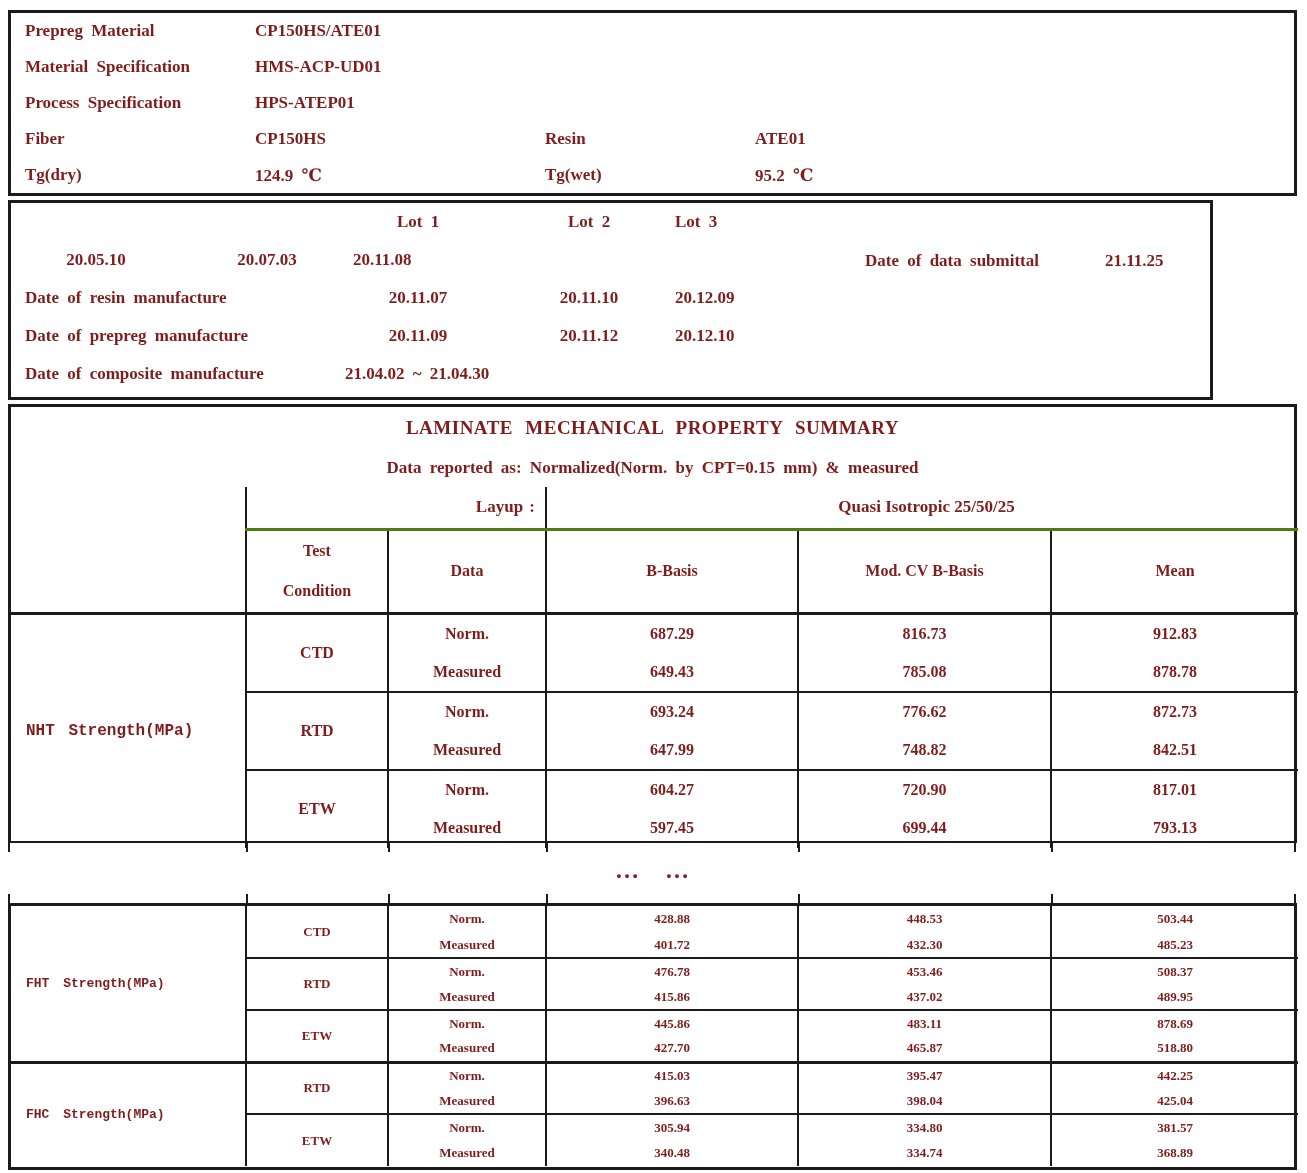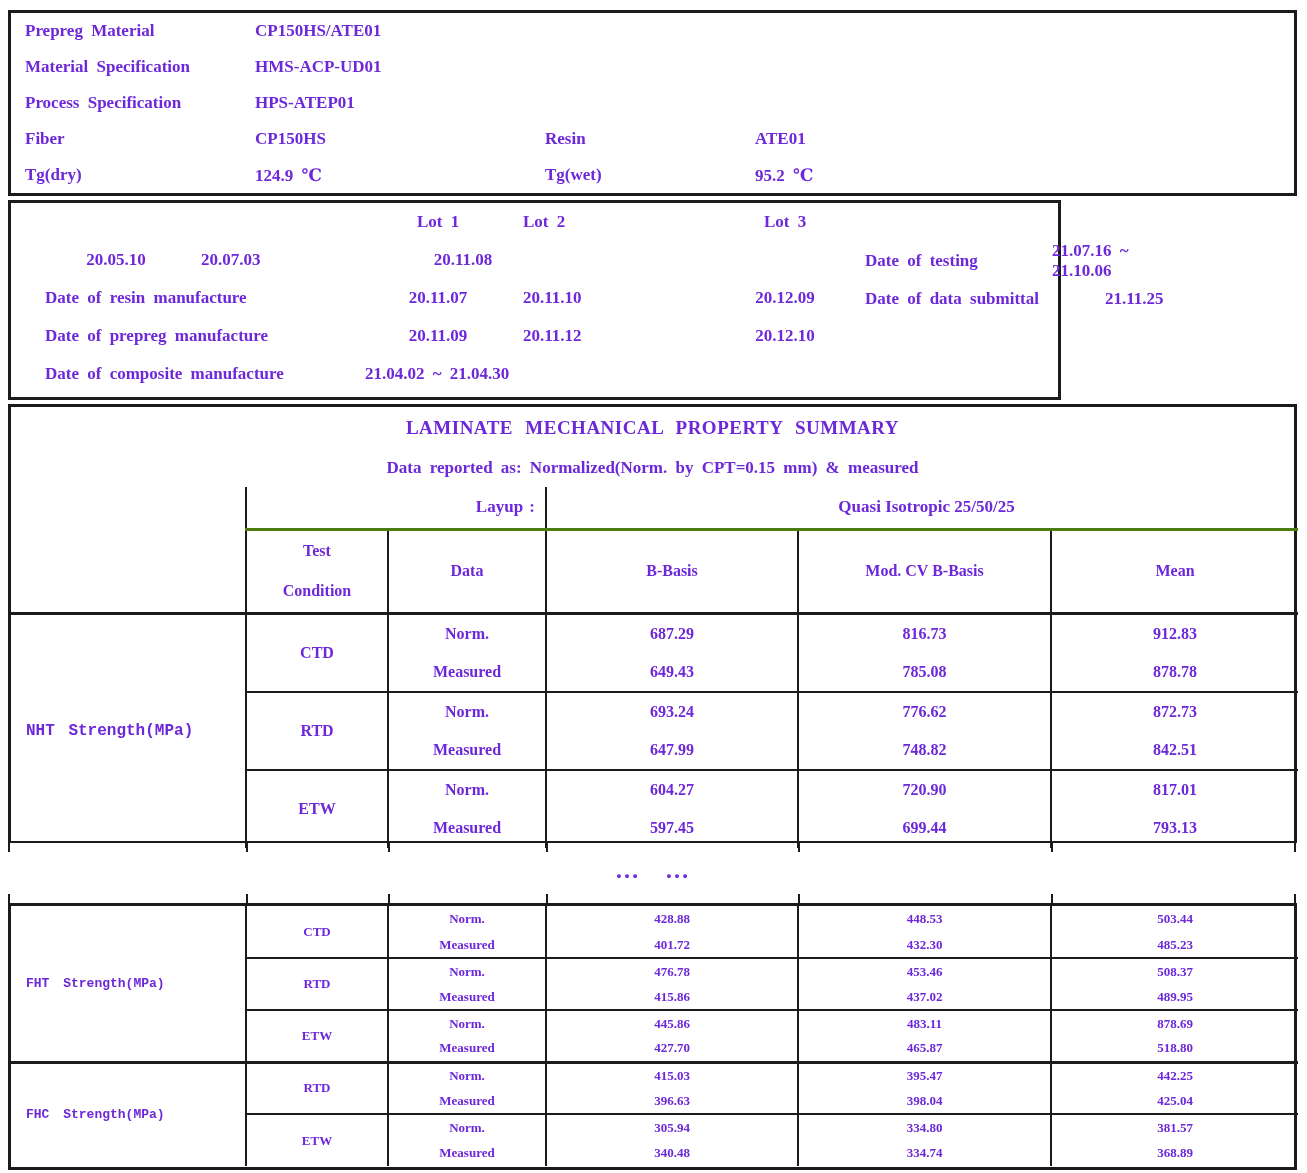--- a/index.html
+++ b/index.html
@@ -1,36 +1,36 @@
 <!DOCTYPE html>
 <html><head>
 <meta charset="utf-8">
 <style>
   * { margin:0; padding:0; box-sizing:border-box; }
   body { background:#ffffff; font-family:"Liberation Serif","DejaVu Serif",serif; }
   .page {
     position:relative; width:1307px; height:1173px; background:#ffffff;
-    color:#6d28d9; font-weight:bold;
+    color:#7f1d1d; font-weight:bold;
   }
   .box { position:absolute; border:3px solid #1b1b1b; background:#fff; }
 
   
   #info-box { top:10px; left:8px; width:1289px; height:186px; }
   .irow { height:36px; display:flex; align-items:center; font-size:17px; word-spacing:4px; }
   .irow .lbl  { display:inline-block; width:244px; padding-left:14px; }
   .irow .val  { display:inline-block; width:290px; }
   .irow .lbl2 { display:inline-block; width:210px; }
 
   
-  #dates-box { top:200px; left:8px; width:1053px; height:200px;padding-left:20px; }
+  #dates-box { top:200px; left:8px; width:1205px; height:200px; }
   .drow { height:38px; display:flex; align-items:center; font-size:17px; word-spacing:4px; }
   .drow .dlbl { display:inline-block; width:322px; padding-left:14px; }
   .drow .dc1 { display:inline-block; width:170px; text-align:center; }
-  .drow .dc2 { display:inline-block; width:172px; }
-  .drow .dc3 { display:inline-block; width:180px; text-align:center; }
+  .drow .dc2 { display:inline-block; width:172px; text-align:center; }
+  .drow .dc3 { display:inline-block; width:180px; }
   .drow .span-val { display:inline-block; padding-left:12px; }
   .d-right { position:absolute; left:854px; top:39px; font-size:17px; word-spacing:4px; }
   .d-right .drrow { height:38px; display:flex; align-items:center; }
   .d-right .drlbl { display:inline-block; width:240px; }
 
   
   #summary-box { top:404px; left:8px; width:1289px; height:439px; border-bottom-width:2px; }
   .title    { height:42px; display:flex; align-items:center; justify-content:center;
               font-size:19px; word-spacing:7px; letter-spacing:0.5px; }
   .subtitle { height:38px; display:flex; align-items:center; justify-content:center;
@@ -119,24 +119,20 @@
       <span class="dlbl">Date of prepreg manufacture</span>
       <span class="dc1">20.11.09</span>
       <span class="dc2">20.11.12</span>
       <span class="dc3">20.12.10</span>
     </div>
     <div class="drow">
       <span class="dlbl">Date of composite manufacture</span>
       <span class="span-val">21.04.02 ~ 21.04.30</span>
     </div>
     <div class="d-right">
-      <div class="drrow">
-        <span class="drlbl">Date of testing</span>
-        <span>21.07.16 ~ 21.10.06</span>
-      </div>
       <div class="drrow">
         <span class="drlbl">Date of data submittal</span>
         <span>21.11.25</span>
       </div>
     </div>
   </div>
 
   <div class="box" id="summary-box">
     <div class="title">LAMINATE MECHANICAL PROPERTY SUMMARY</div>
     <div class="subtitle">Data reported as: Normalized(Norm. by CPT=0.15 mm) &amp; measured</div>

